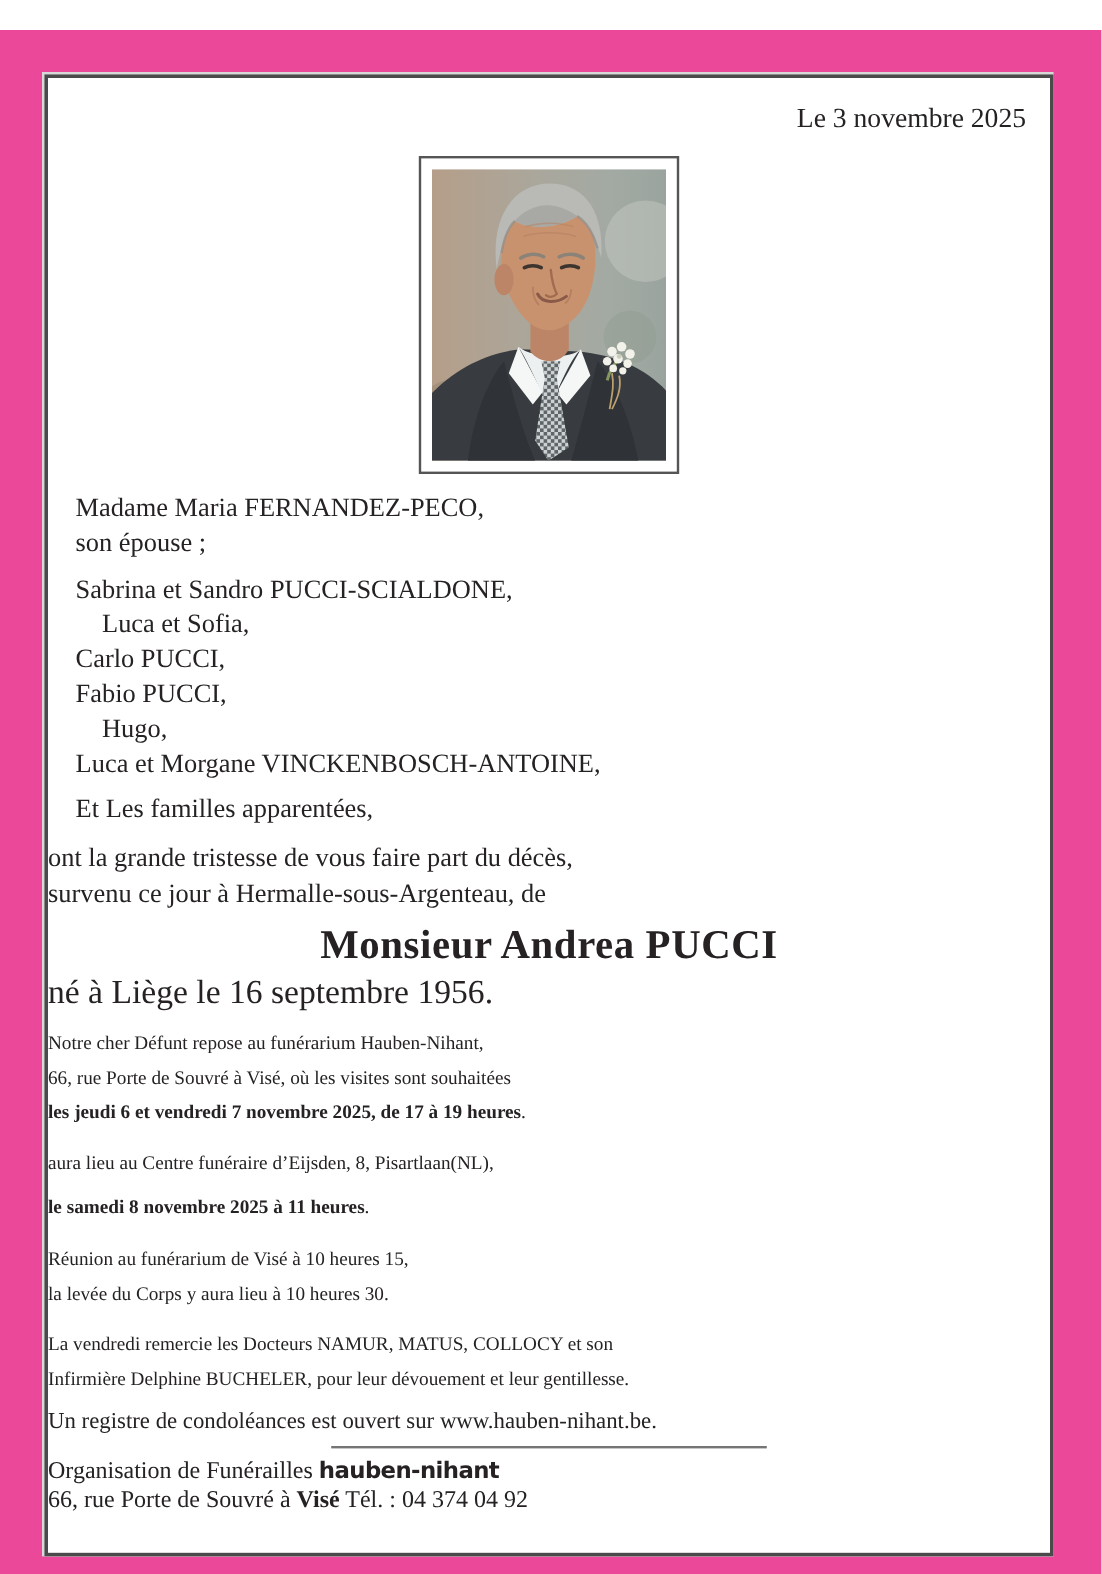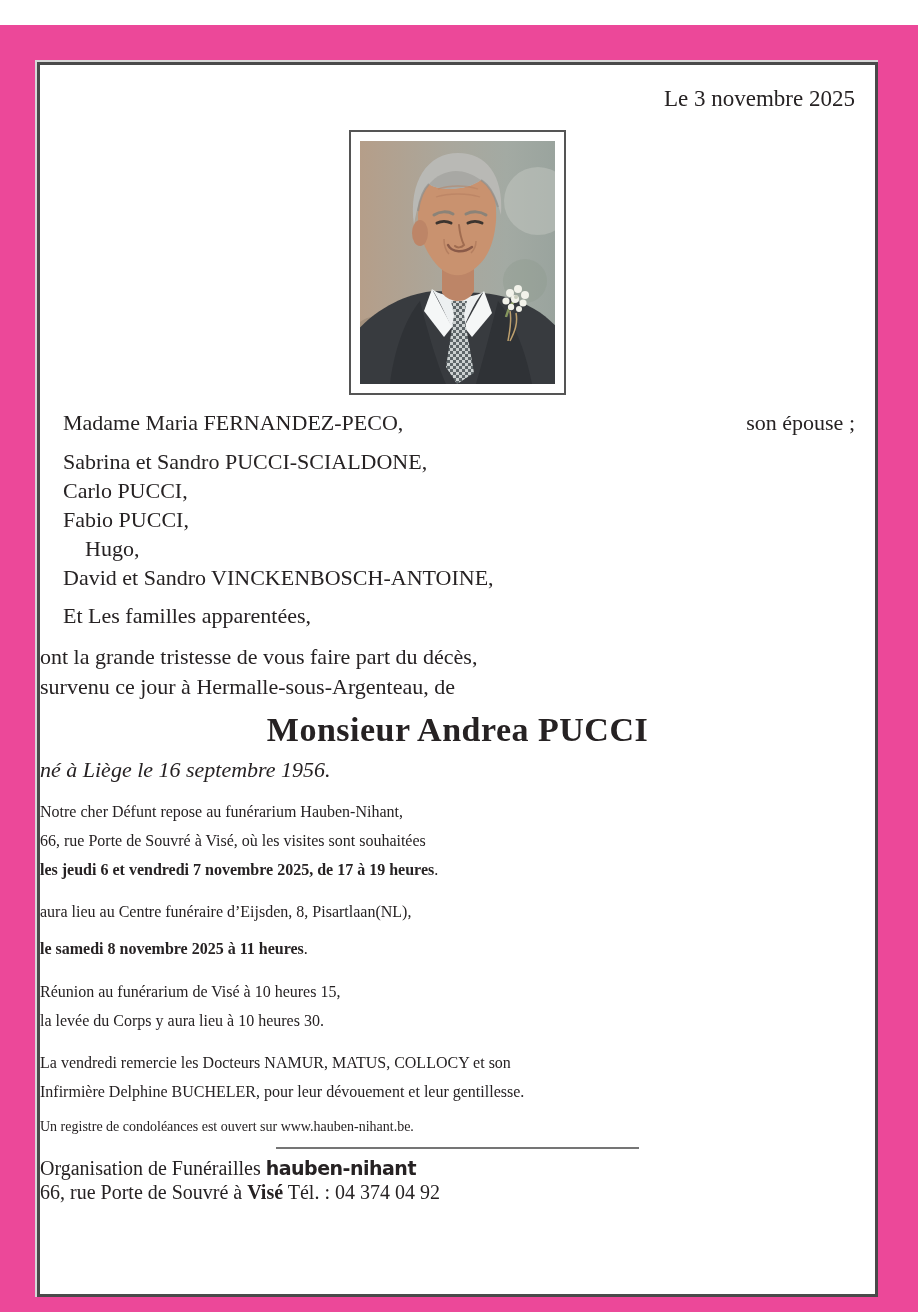--- a/index.html
+++ b/index.html
@@ -54,55 +54,54 @@
     margin-top: 13px;
     padding: 0 20px 0 23px;
     font-size: 22px;
     line-height: 29px;
   }
   .fam-row {
     display: flex;
     justify-content: space-between;
     align-items: baseline;
   }
-  .fam-row.gap-after { margin-bottom: 10px; }
+  .fam-row.gap-after { margin-bottom: 10px; flex-direction: column; }
   .fam-row.gap-before { margin-top: 9px; }
   .fam-name.indent { padding-left: 22px; }
   .centered { }
   .intro {
     margin-top: 12px;
     font-size: 22px;
     line-height: 30px;
   }
   .deceased-name {
     margin: 6px 0 0 0;
     font-size: 34px;
     font-weight: bold;
     line-height: 44px;
     text-align: center;
     letter-spacing: 0.5px;
     font-family: Liberation Serif, serif;
   }
   .birth-line {
     margin-top: 3px;
-    font-size: 22px;
+    font-size: 28px;
     line-height: 29px;
-    font-style: italic;
   }
   .para {
     margin-top: 13px;
     font-size: 16px;
     line-height: 29px;
   }
   .para .bold-line { font-weight: bold; }
   .para .bold-line .period { font-weight: normal; }
   .para .bold-line.spaced { margin-top: 7px; line-height: 31px; }
   .registry-line {
     margin-top: 9px;
-    font-size: 14px;
+    font-size: 19px;
     line-height: 24px;
   }
   .separator {
     width: 363px;
     height: 2px;
     background: #757575;
     border: none;
     margin: 8px auto 7px auto;
   }
   .footer-line {
@@ -203,30 +202,33 @@
 
     <div class="family">
       <div class="fam-row gap-after">
         <span class="fam-name">Madame Maria FERNANDEZ-PECO,</span>
         <span class="fam-rel">son épouse ;</span>
       </div>
       <div class="fam-row">
         <span class="fam-name">Sabrina et Sandro PUCCI-SCIALDONE,</span>
       </div>
       <div class="fam-row">
+        <span class="fam-name indent">Luca et Sofia,</span>
+      </div>
+      <div class="fam-row">
         <span class="fam-name">Carlo PUCCI,</span>
       </div>
       <div class="fam-row">
         <span class="fam-name">Fabio PUCCI,</span>
       </div>
       <div class="fam-row">
         <span class="fam-name indent">Hugo,</span>
       </div>
       <div class="fam-row">
-        <span class="fam-name">David et Sandro VINCKENBOSCH-ANTOINE,</span>
+        <span class="fam-name">Luca et Morgane VINCKENBOSCH-ANTOINE,</span>
       </div>
       <div class="fam-row gap-before">
         <span class="fam-name">Et Les familles apparentées,</span>
       </div>
     </div>
 
     <div class="intro centered">
       <div>ont la grande tristesse de vous faire part du décès,</div>
       <div>survenu ce jour à Hermalle-sous-Argenteau, de</div>
     </div>

